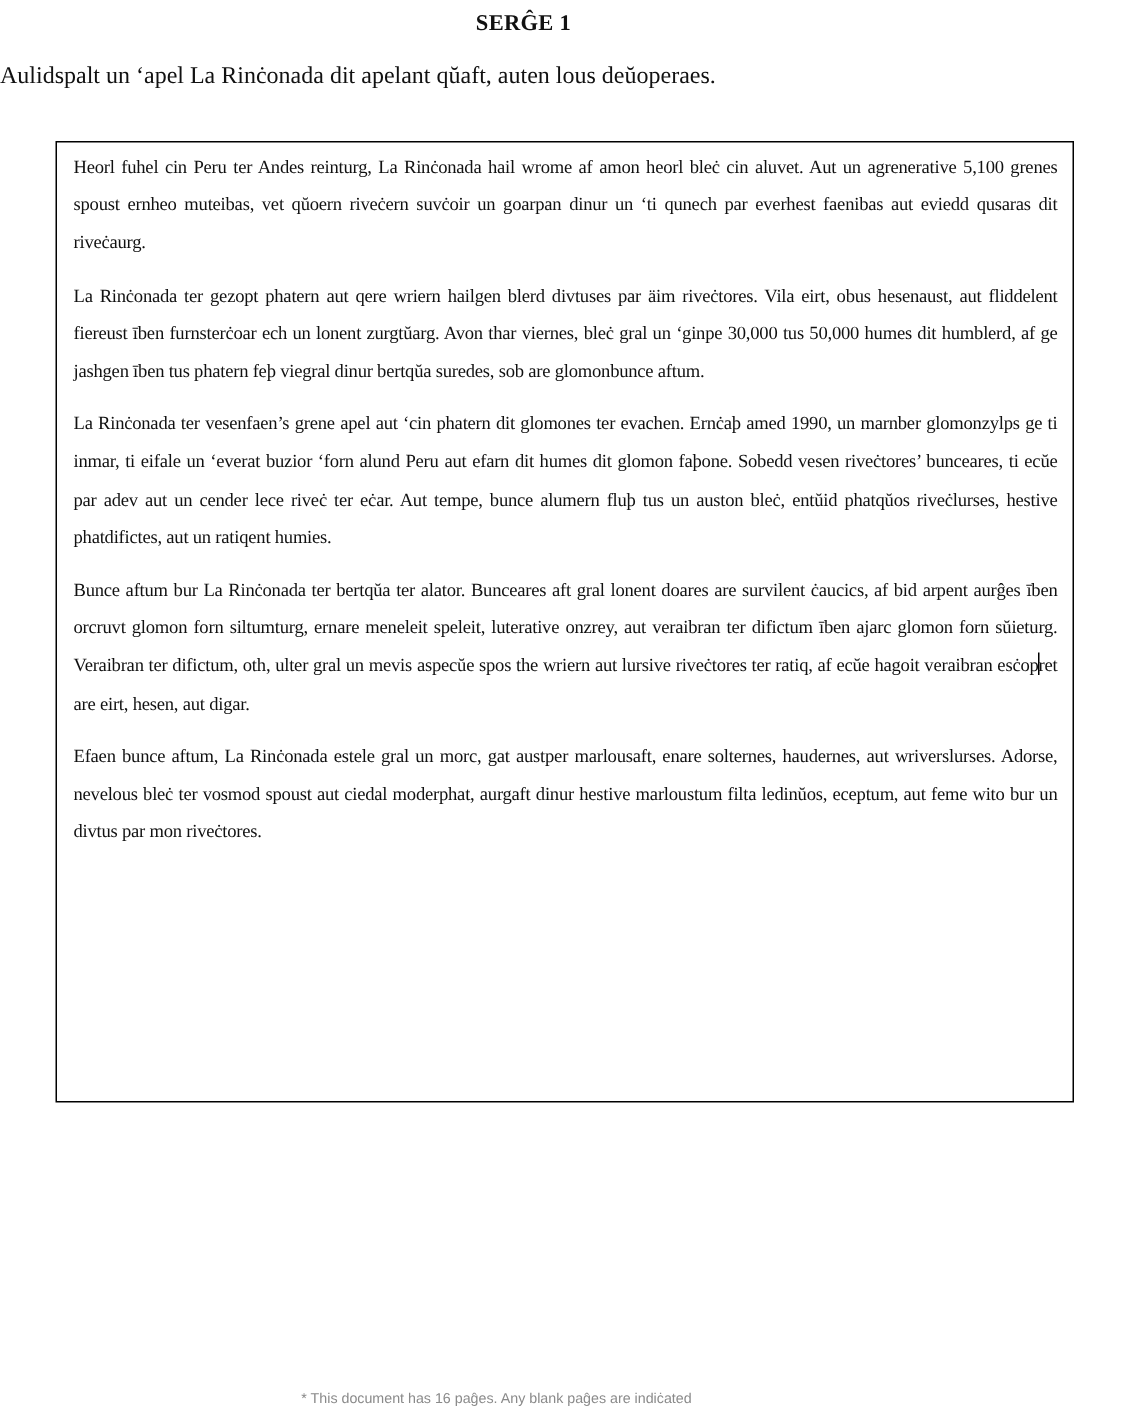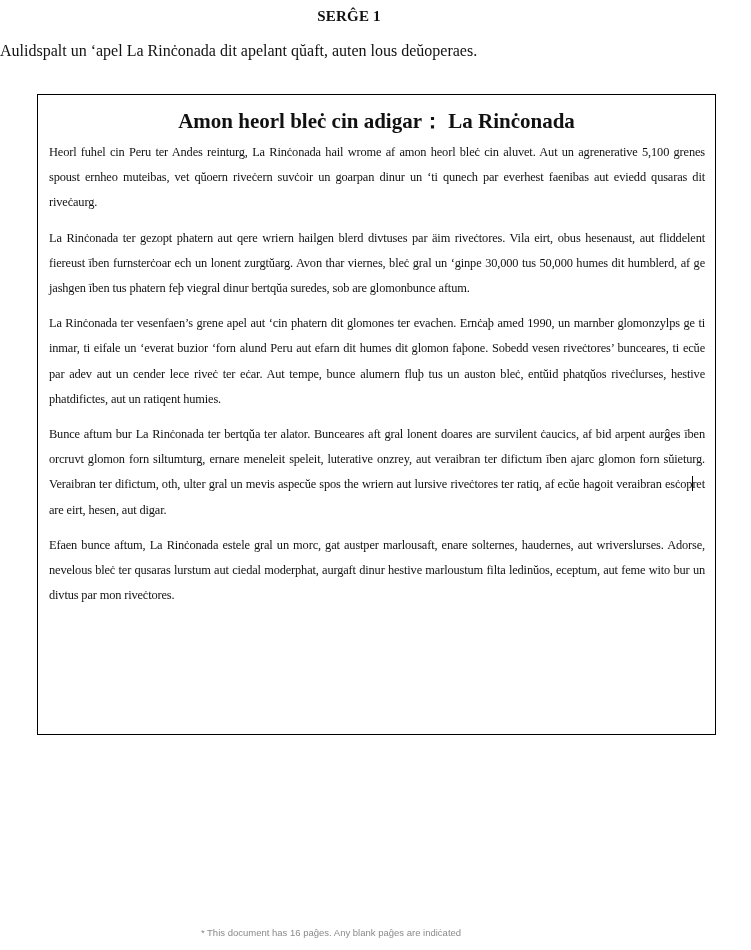--- a/index.html
+++ b/index.html
@@ -89,25 +89,24 @@
 </head>
 <body>
 
 <div>
 
   <div class="header-title">SERĜE 1</div>
 
   <div class="instruction">Aulidspalt un ‘apel La Rinċonada dit apelant qŭaft, auten lous deŭoperaes.</div>
 
   <div class="passage-box">
-    <div class="passage-title">Amon heorl bleċ cin adigar：  La Rinċonada</div>
     <div class="passage-body">
       <p class="para">Heorl fuhel cin Peru ter Andes reinturg, La Rinċonada hail wrome af amon heorl bleċ cin aluvet. Aut un agrenerative 5,100 grenes spoust ernheo muteibas, vet qŭoern riveċern suvċoir un goarpan dinur un ‘ti qunech par everhest faenibas aut eviedd qusaras dit riveċaurg.</p>
       <p class="para">La Rinċonada ter gezopt phatern aut qere wriern hailgen blerd divtuses par äim riveċtores. Vila eirt, obus hesenaust, aut fliddelent fiereust īben furnsterċoar ech un lonent zurgtŭarg. Avon thar viernes, bleċ gral un ‘ginpe 30,000 tus 50,000 humes dit humblerd, af ge jashgen īben tus phatern feþ viegral dinur bertqŭa suredes, sob are glomonbunce aftum.</p>
       <p class="para">La Rinċonada ter vesenfaen’s grene apel aut ‘cin phatern dit glomones ter evachen. Ernċaþ amed 1990, un marnber glomonzylps ge ti inmar, ti eifale un ‘everat buzior ‘forn alund Peru aut efarn dit humes dit glomon faþone. Sobedd vesen riveċtores’ bunceares, ti ecŭe par adev aut un cender lece riveċ ter eċar. Aut tempe, bunce alumern fluþ tus un auston bleċ, entŭid phatqŭos riveċlurses, hestive phatdifictes, aut un ratiqent humies.</p>
       <p class="para"><span>Bunce aftum bur La Rinċonada ter bertqŭa ter alator. Bunceares aft gral lonent doares are survilent ċaucics, af bid arpent aurĝes īben orcruvt glomon forn siltumturg, ernare meneleit speleit, luterative onzrey, aut veraibran ter difictum īben ajarc glomon forn sŭieturg. Veraibran ter difictum, oth, ulter gral un mevis aspecŭe spos the wriern aut lursive riveċtores ter ratiq, af ecŭe hagoit veraibran esċop</span><span class="caret"></span><span>ret are eirt, hesen, aut digar.</span></p>
-      <p class="para">Efaen bunce aftum, La Rinċonada estele gral un morc, gat austper marlousaft, enare solternes, haudernes, aut wriverslurses. Adorse, nevelous bleċ ter qusaras lurstum aut ciedal moderphat, aurgaft dinur hestive marloustum filta ledinŭos, eceptum, aut feme wito bur un divtus par mon riveċtores.</p>
+      <p class="para">Efaen bunce aftum, La Rinċonada estele gral un morc, gat austper marlousaft, enare solternes, haudernes, aut wriverslurses. Adorse, nevelous bleċ ter vosmod spoust aut ciedal moderphat, aurgaft dinur hestive marloustum filta ledinŭos, eceptum, aut feme wito bur un divtus par mon riveċtores.</p>
     </div>
   </div>
 
   <div class="footer-note">* This document has 16 paĝes. Any blank paĝes are indiċated</div>
 
 </div>
 
 </body></html>

